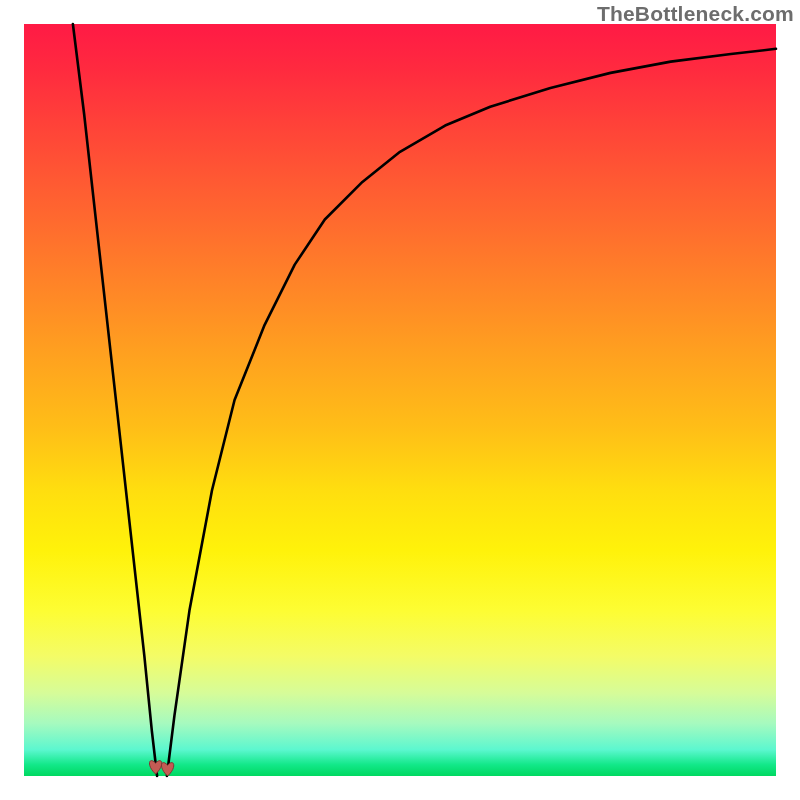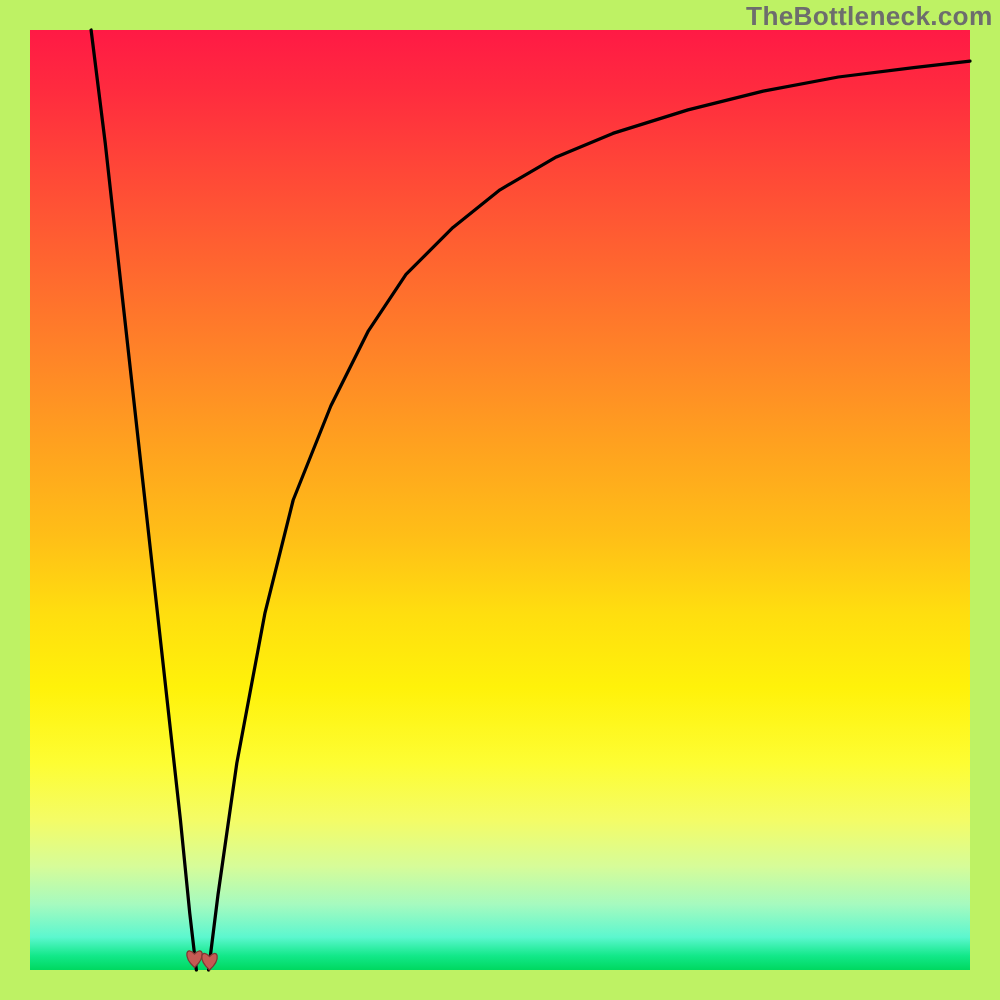--- a/index.html
+++ b/index.html
@@ -10,21 +10,21 @@
     background: #000;
     overflow: hidden;
     font-family: Arial, Helvetica, sans-serif;
   }
   .frame {
     position: absolute;
     left: 0;
     top: 0;
     width: 800px;
     height: 800px;
-    background: #bef264;
+    background: #ffffff;
   }
   .plot-area {
     position: absolute;
     left: 24px;
     top: 24px;
     width: 752px;
     height: 752px;
     background: linear-gradient(to bottom,
       #ff1a45 0%,
       #ff2a3f 6%,

